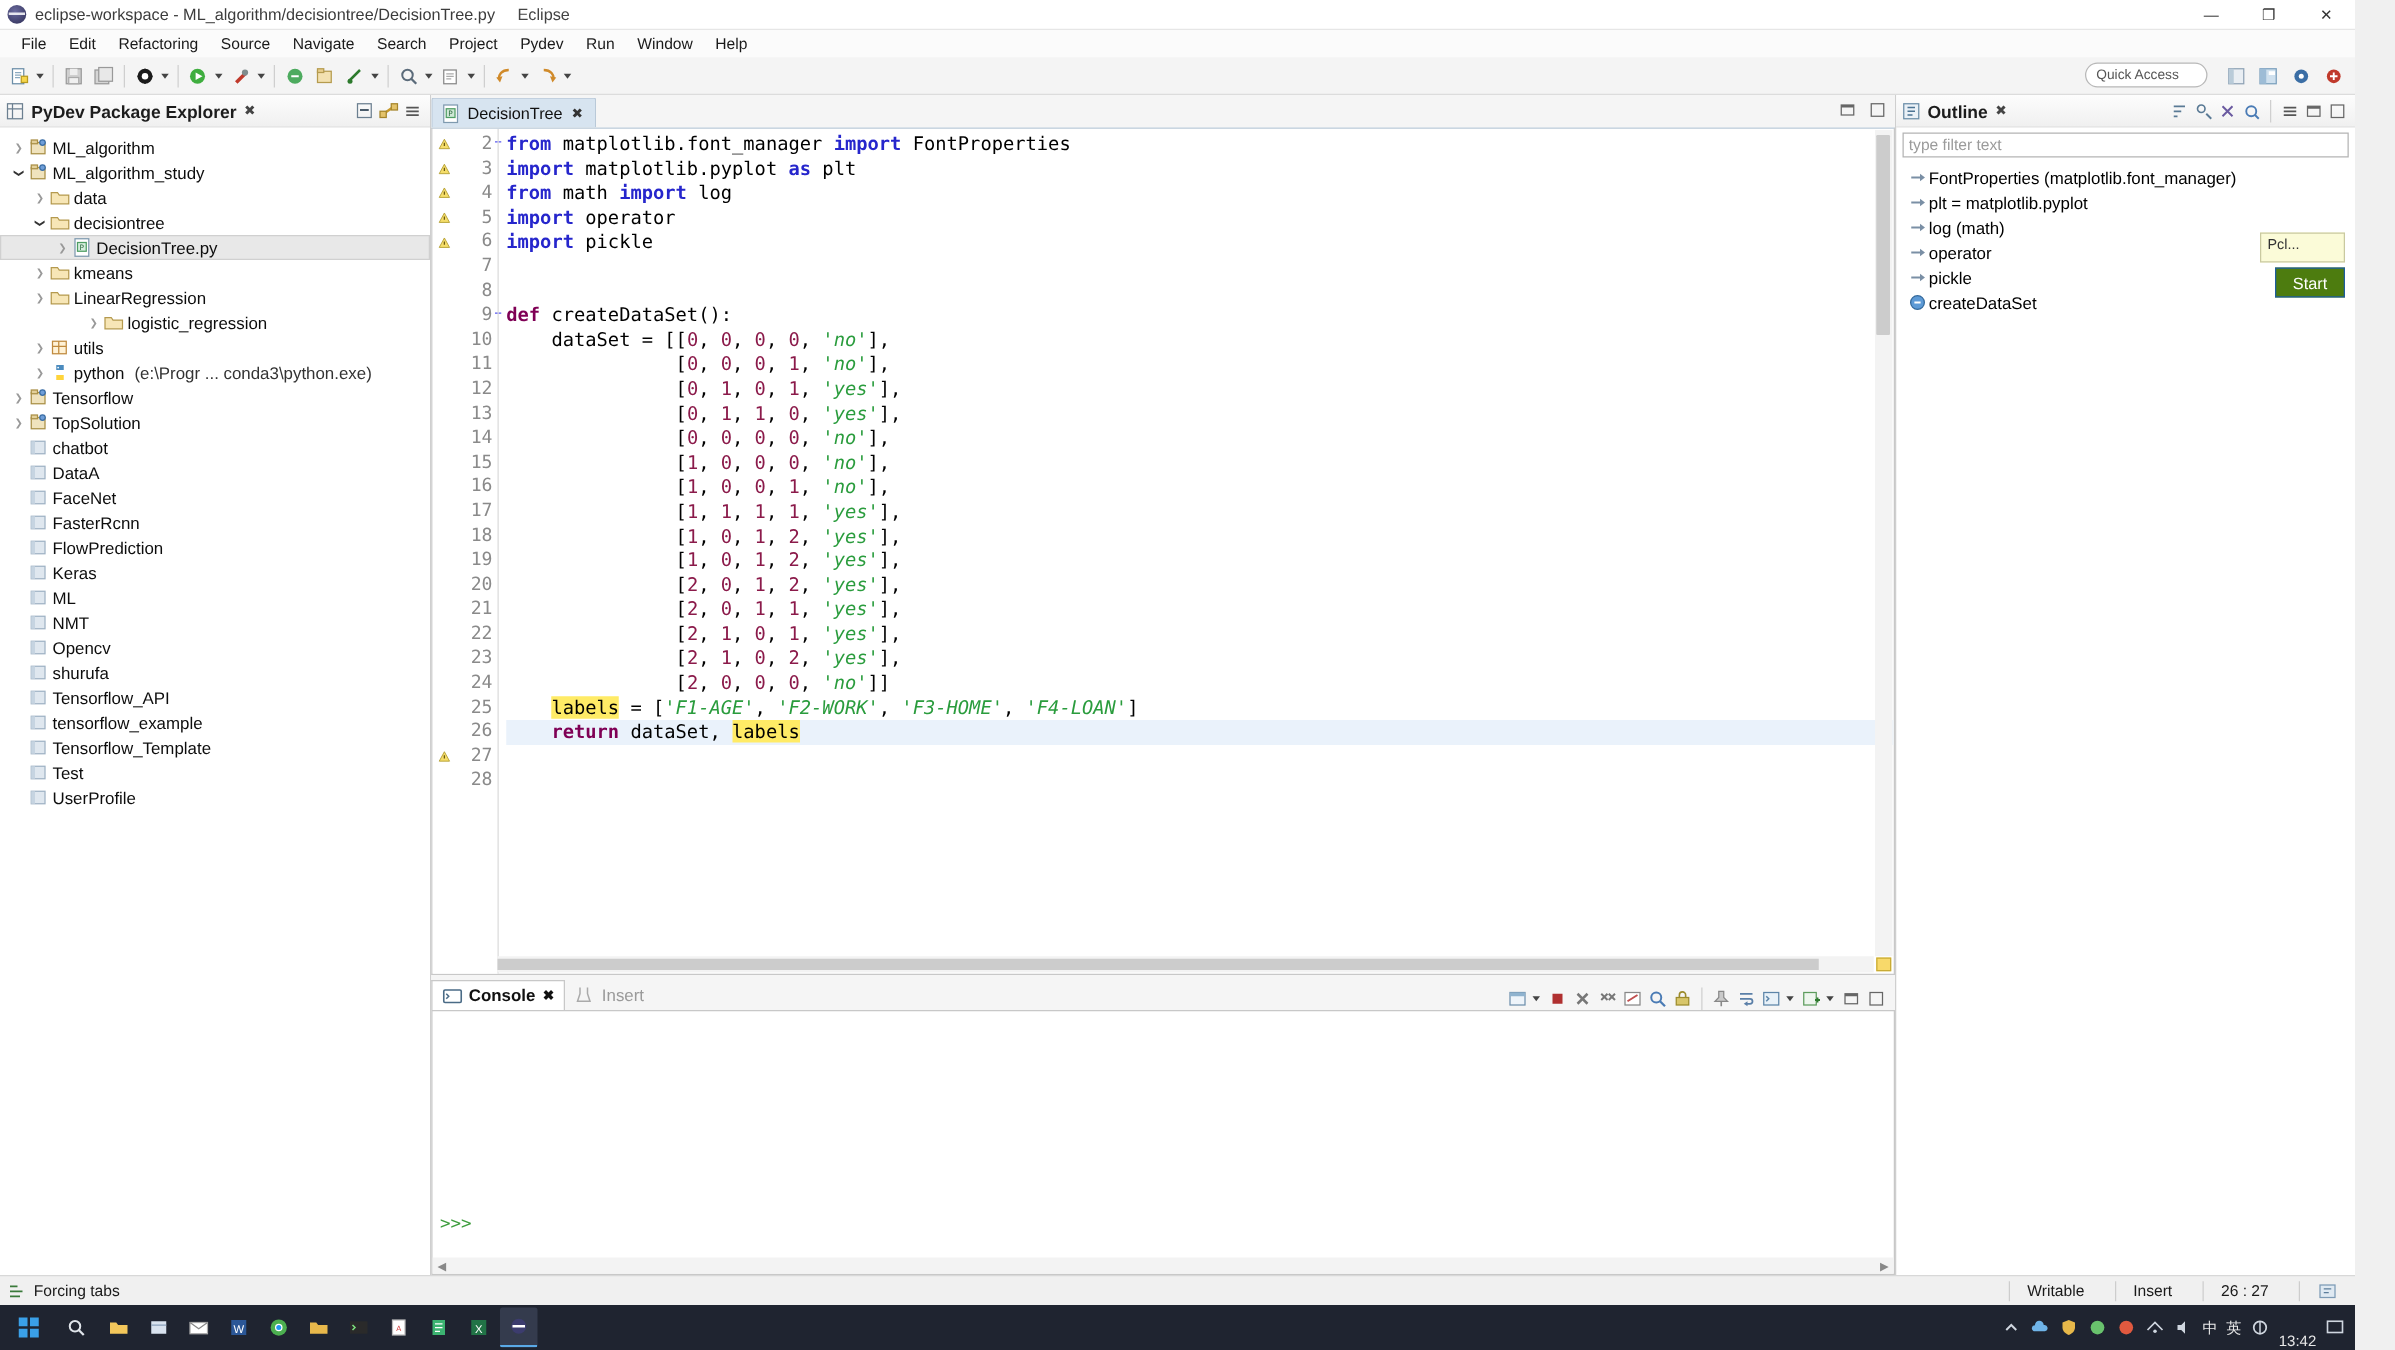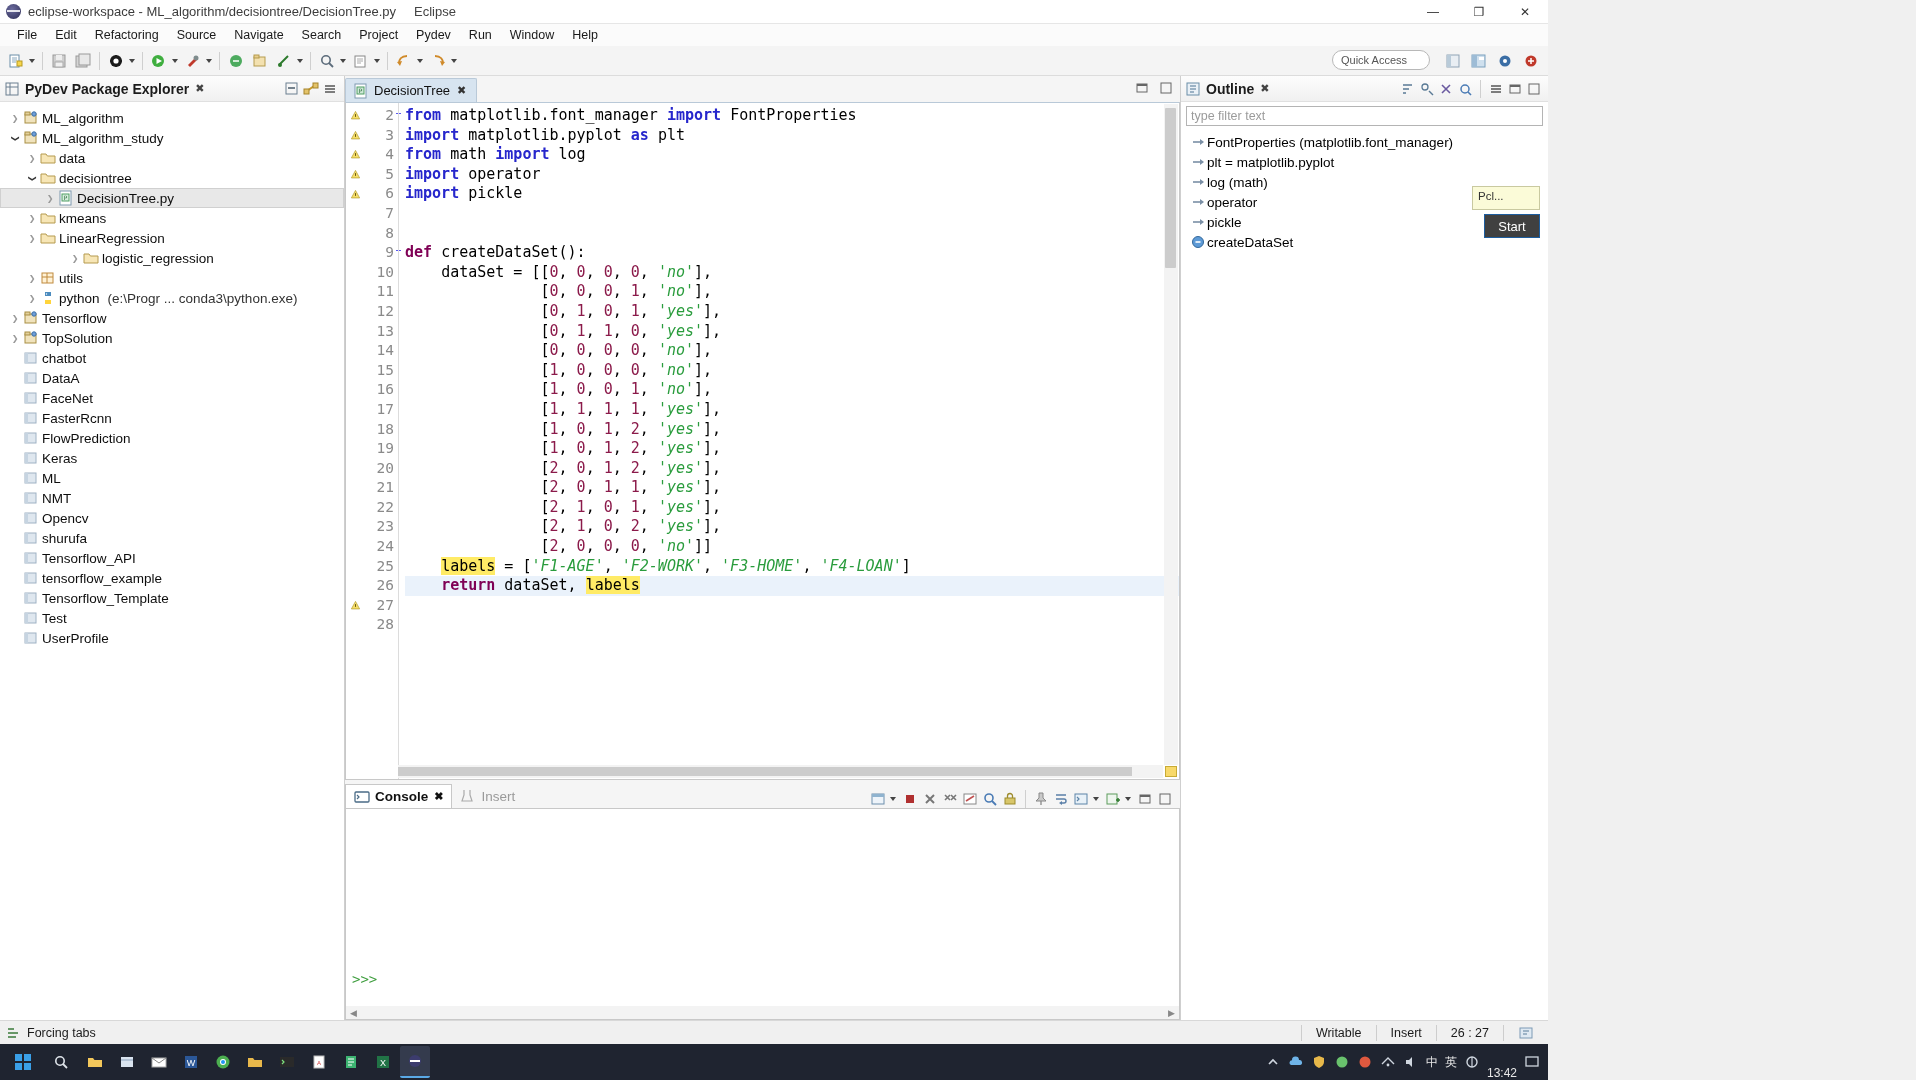--- a/index.html
+++ b/index.html
@@ -5,21 +5,21 @@
   * { box-sizing: border-box; }
   html, body {
     margin: 0; padding: 0;
     width: 1916px; height: 1080px;
     overflow: hidden;
     background: #f0f0f0;
     font-family: "Liberation Sans", sans-serif;
     font-size: 14px;
     color: #000;
   }
-  #app { position: relative; width: 1548px; height: 1080px; background: #f5f5f5; }
+  #app { position: relative; width: 1884px; height: 1080px; background: #f5f5f5; }
 
   
   .titlebar {
     height: 24px; background: #ffffff; display: flex; align-items: center;
     padding-left: 6px; font-size: 13px; color: #3c3c3c; position: relative;
     border-bottom: 1px solid #e6e6e6;
   }
   .eclipse-logo {
     width: 15px; height: 15px; border-radius: 50%;
     background: radial-gradient(circle at 40% 35%, #6b6b9e, #2c2c54);
@@ -189,33 +189,33 @@
   .outline-list { flex: 1; padding-top: 4px; font-size: 13.5px; position: relative; }
   .o-row { display: flex; align-items: center; height: 20px; padding-left: 8px; white-space: nowrap;}
   .o-ico { width: 18px; flex: none; display:flex; align-items:center; justify-content:center; }
   .tooltip-box {
     position: absolute; right: 8px; top: 58px; width: 68px; height: 24px;
     background: #fbfbd8; border: 1px solid #c9c9a0; font-size: 11.5px;
     color: #333; padding: 3px 5px; overflow: hidden;
   }
   .start-btn {
     position: absolute; right: 8px; top: 86px; width: 56px; height: 24px;
-    background: #404040; color: #fff; font-size: 13px; display:flex;
+    background: #4d7c0f; color: #fff; font-size: 13px; display:flex;
     align-items:center; justify-content:center; border: 1px solid #1d5d9e;
   }
 
   
   .statusbar {
     position: absolute; left: 0; right: 0; bottom: 36px; height: 24px;
     background: #f0f0f0; border-top: 1px solid #d8d8d8;
     display: flex; align-items: center; font-size: 12.5px; color: #1a1a1a;
   }
   .sb-left { display: flex; align-items: center; padding-left: 6px; gap: 5px;}
   .sb-sec { border-left: 1px solid #cdcdcd; padding: 0 14px; height: 16px; line-height:16px; }
-  .sb-right { margin-left: auto; display: flex; align-items: center; }
+  .sb-right { margin-left: auto; display: flex; align-items: center; gap: 10px; }
 
   
   .taskbar {
     position: absolute; left: 0; right: 0; bottom: 0; height: 36px;
     background: #1f2430; display: flex; align-items: center;
   }
   .tb-start {
     width: 46px; height: 36px; display: flex; align-items: center; justify-content: center;
   }
   .win-sq { width: 16px; height: 16px; display: grid; grid-template-columns: 7px 7px;

